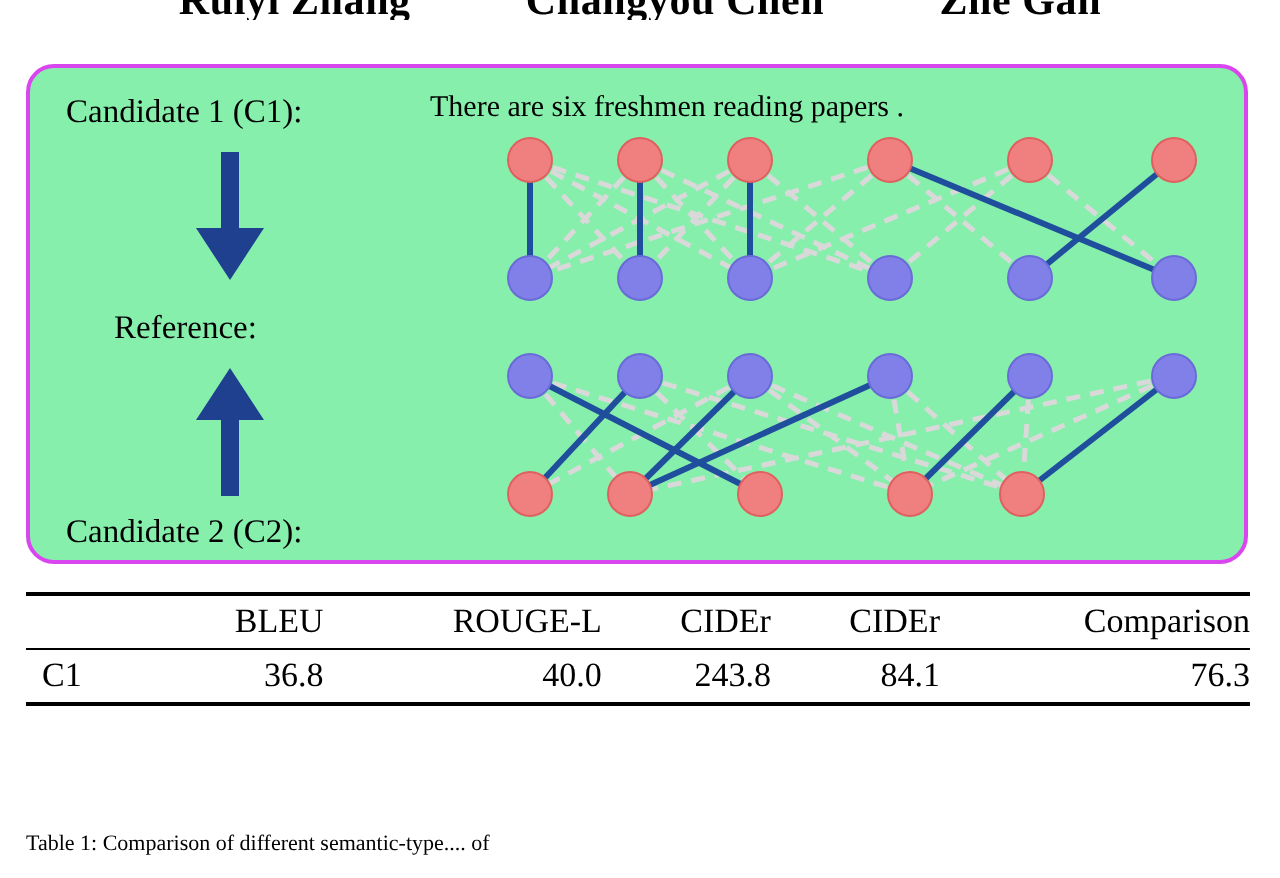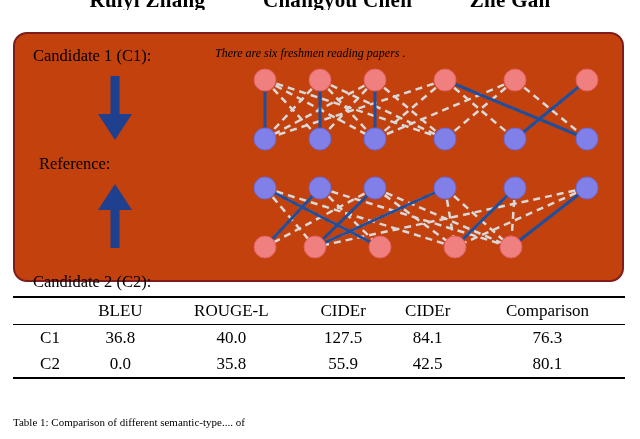--- a/index.html
+++ b/index.html
@@ -32,36 +32,35 @@
   }
   .authors span { display: inline-block; margin: 0 26px; }
 
   
   .figure-box {
     position: absolute;
     left: 13px;
     top: 32px;
     width: 611px;
     height: 250px;
-    border: 2px solid #7f1d1d;
+    border: 2px solid #d946ef;
     border-radius: 14px;
     box-sizing: border-box;
-    background: #c2410c;
+    background: #86efac;
   }
 
   .fig-label {
     position: absolute;
     font-size: 16.5px;
     white-space: nowrap;
   }
   .fig-sent {
     position: absolute;
-    font-size: 12px;
-    white-space: nowrap;
-    font-style: italic;
+    font-size: 15px;
+    white-space: nowrap;
   }
 
   
   .arrow-svg { position: absolute; }
 
   
   .graph-svg { position: absolute; left: 0; top: 0; }
 
   
   .table-wrap {
@@ -70,25 +69,25 @@
     top: 296px;
     width: 612px;
   }
   table.results {
     border-collapse: collapse;
     width: 612px;
     font-size: 17px;
   }
   table.results th, table.results td {
     padding: 3px 0 3px 0;
-    text-align: center;
+    text-align: right;
     font-weight: normal;
   }
   table.results th.rowhdr, table.results td.rowhdr {
-    text-align: center;
+    text-align: left;
     padding-left: 8px;
     width: 58px;
   }
   .rule-top { border-top: 2px solid #000; }
   .rule-mid { border-top: 1px solid #000; }
   .bold { font-weight: bold; font-family: Liberation Serif, serif; }
 
   
   .caption {
     position: absolute;
@@ -108,23 +107,23 @@
   <span>Ruiyi Zhang</span>
   <span>Changyou Chen</span>
   <span>Zhe Gan</span>
 </div>
 
 <div class="figure-box">
 
   <div class="fig-label" style="left:18px; top:12px;">Candidate 1 (C1):</div>
   <div class="fig-sent" style="left:200px; top:12px;">There are six freshmen reading papers .</div>
 
-  <div class="fig-label" style="left:24px; top:120px;">Reference:</div>
-
-  <div class="fig-label" style="left:18px; top:238px;">Candidate 2 (C2):</div>
+  <div class="fig-label" style="left:42px; top:120px;">Reference:</div>
+
+  <div class="fig-label" style="left:18px; top:222px;">Candidate 2 (C2):</div>
 
   <svg class="arrow-svg" style="left:75px; top:40px;" width="50" height="70" viewBox="0 0 50 70">
     <path d="M25 2 L25 44" stroke="#1f3f8f" stroke-width="9" fill="none"></path>
     <path d="M8 40 L25 66 L42 40 Z" fill="#1f3f8f"></path>
   </svg>
 
   <svg class="arrow-svg" style="left:75px; top:148px;" width="50" height="70" viewBox="0 0 50 70">
     <path d="M25 66 L25 24" stroke="#1f3f8f" stroke-width="9" fill="none"></path>
     <path d="M8 28 L25 2 L42 28 Z" fill="#1f3f8f"></path>
   </svg>
@@ -232,30 +231,22 @@
         <th class="rule-top">CIDEr</th>
         <th class="rule-top">CIDEr</th>
         <th class="rule-top">Comparison</th>
       </tr>
     </thead>
     <tbody>
       <tr>
         <td class="rowhdr rule-mid">C1</td>
         <td class="rule-mid bold">36.8</td>
         <td class="rule-mid bold">40.0</td>
-        <td class="rule-mid bold">127.5</td>
+        <td class="rule-mid bold">243.8</td>
         <td class="rule-mid bold">84.1</td>
         <td class="rule-mid">76.3</td>
-      </tr>
-      <tr>
-        <td class="rowhdr">C2</td>
-        <td>0.0</td>
-        <td>35.8</td>
-        <td>55.9</td>
-        <td>42.5</td>
-        <td class="bold">80.1</td>
       </tr>
     </tbody>
   </table>
   <div style="border-top:2px solid #000; margin-top:0;"></div>
 </div>
 
 <div class="caption">Table 1:  Comparison of different semantic-type.... of</div>
 
 </body></html>

